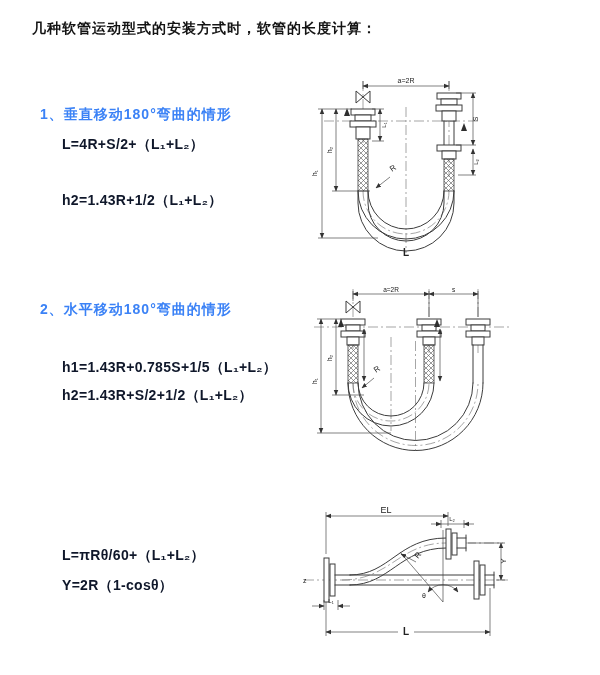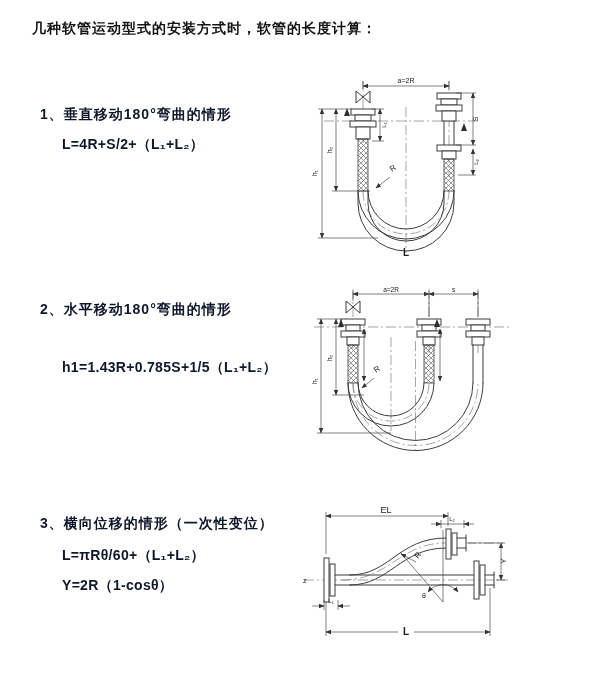--- a/index.html
+++ b/index.html
@@ -1,20 +1,20 @@
 <!DOCTYPE html>
 <html><head>
 <meta charset="utf-8">
 <style>
   *{box-sizing:border-box}
   html,body{margin:0;padding:0}
   body{background:#ffffff;font-family:"Liberation Sans","DejaVu Sans",sans-serif}
   .page{position:relative;width:548px;height:675px;background:#ffffff;overflow:hidden}
   .title{position:absolute;left:32px;top:20px;font-size:14px;font-weight:bold;color:#141414;letter-spacing:1px}
-  .sec-heading{position:absolute;left:40px;font-size:14px;font-weight:bold;color:#0f172a;letter-spacing:1px}
+  .sec-heading{position:absolute;left:40px;font-size:14px;font-weight:bold;color:#3b82f6;letter-spacing:1px}
   .formula{position:absolute;left:62px;font-size:14px;font-weight:bold;color:#0f172a;letter-spacing:.3px}
   .diagram{position:absolute}
   svg text{font-family:"Liberation Sans","DejaVu Sans",sans-serif;fill:#222}
   .draw{stroke:#3d3d3d;stroke-width:1;fill:none;stroke-linecap:round}
   .flange{stroke:#3d3d3d;stroke-width:1;fill:#ffffff}
   .braidrect{stroke:#3d3d3d;stroke-width:.8;fill:url(#braid)}
   .cl{stroke:#6a6a6a;stroke-width:.6;fill:none;stroke-dasharray:10 3 2 3}
   .dim{stroke:#4a4a4a;stroke-width:.7;fill:none}
   .fillarr{fill:#2e2e2e;stroke:none}
 </style>
@@ -31,25 +31,26 @@
       <pattern id="braid" width="5" height="5" patternUnits="userSpaceOnUse">
         <path d="M0,5 L5,0 M0,0 L5,5" stroke="#555" stroke-width="0.6"></path>
       </pattern>
     </defs>
   </svg>
 
   <div class="title">几种软管运动型式的安装方式时，软管的长度计算：</div>
 
   <div class="sec-heading" style="top:106px">1、垂直移动180°弯曲的情形</div>
   <div class="formula" style="top:136px">L=4R+S/2+（L₁+L₂）</div>
+  <div class="formula" style="top:192px">h2=1.43R+1/2（L₁+L₂）</div>
 
   <div class="sec-heading" style="top:301px">2、水平移动180°弯曲的情形</div>
   <div class="formula" style="top:359px">h1=1.43R+0.785S+1/5（L₁+L₂）</div>
-
-  <div class="sec-heading" style="top:515px">3、横向位移的情形（一次性变位）</div>
+  <div class="formula" style="top:387px">h2=1.43R+S/2+1/2（L₁+L₂）</div>
+
   <div class="formula" style="top:547px">L=πRθ/60+（L₁+L₂）</div>
   <div class="formula" style="top:577px">Y=2R（1-cosθ）</div>
 
   <div class="diagram" style="left:306px;top:73px;width:284px;height:185px">
     <svg viewBox="0 0 284 185" width="284" height="185">
 
       <path class="cl" d="M18,48 H172"></path>
       <path class="cl" d="M100,34 V180"></path>
       <path class="cl" d="M57,8 V70"></path>
       <path class="cl" d="M143,8 V104"></path>

